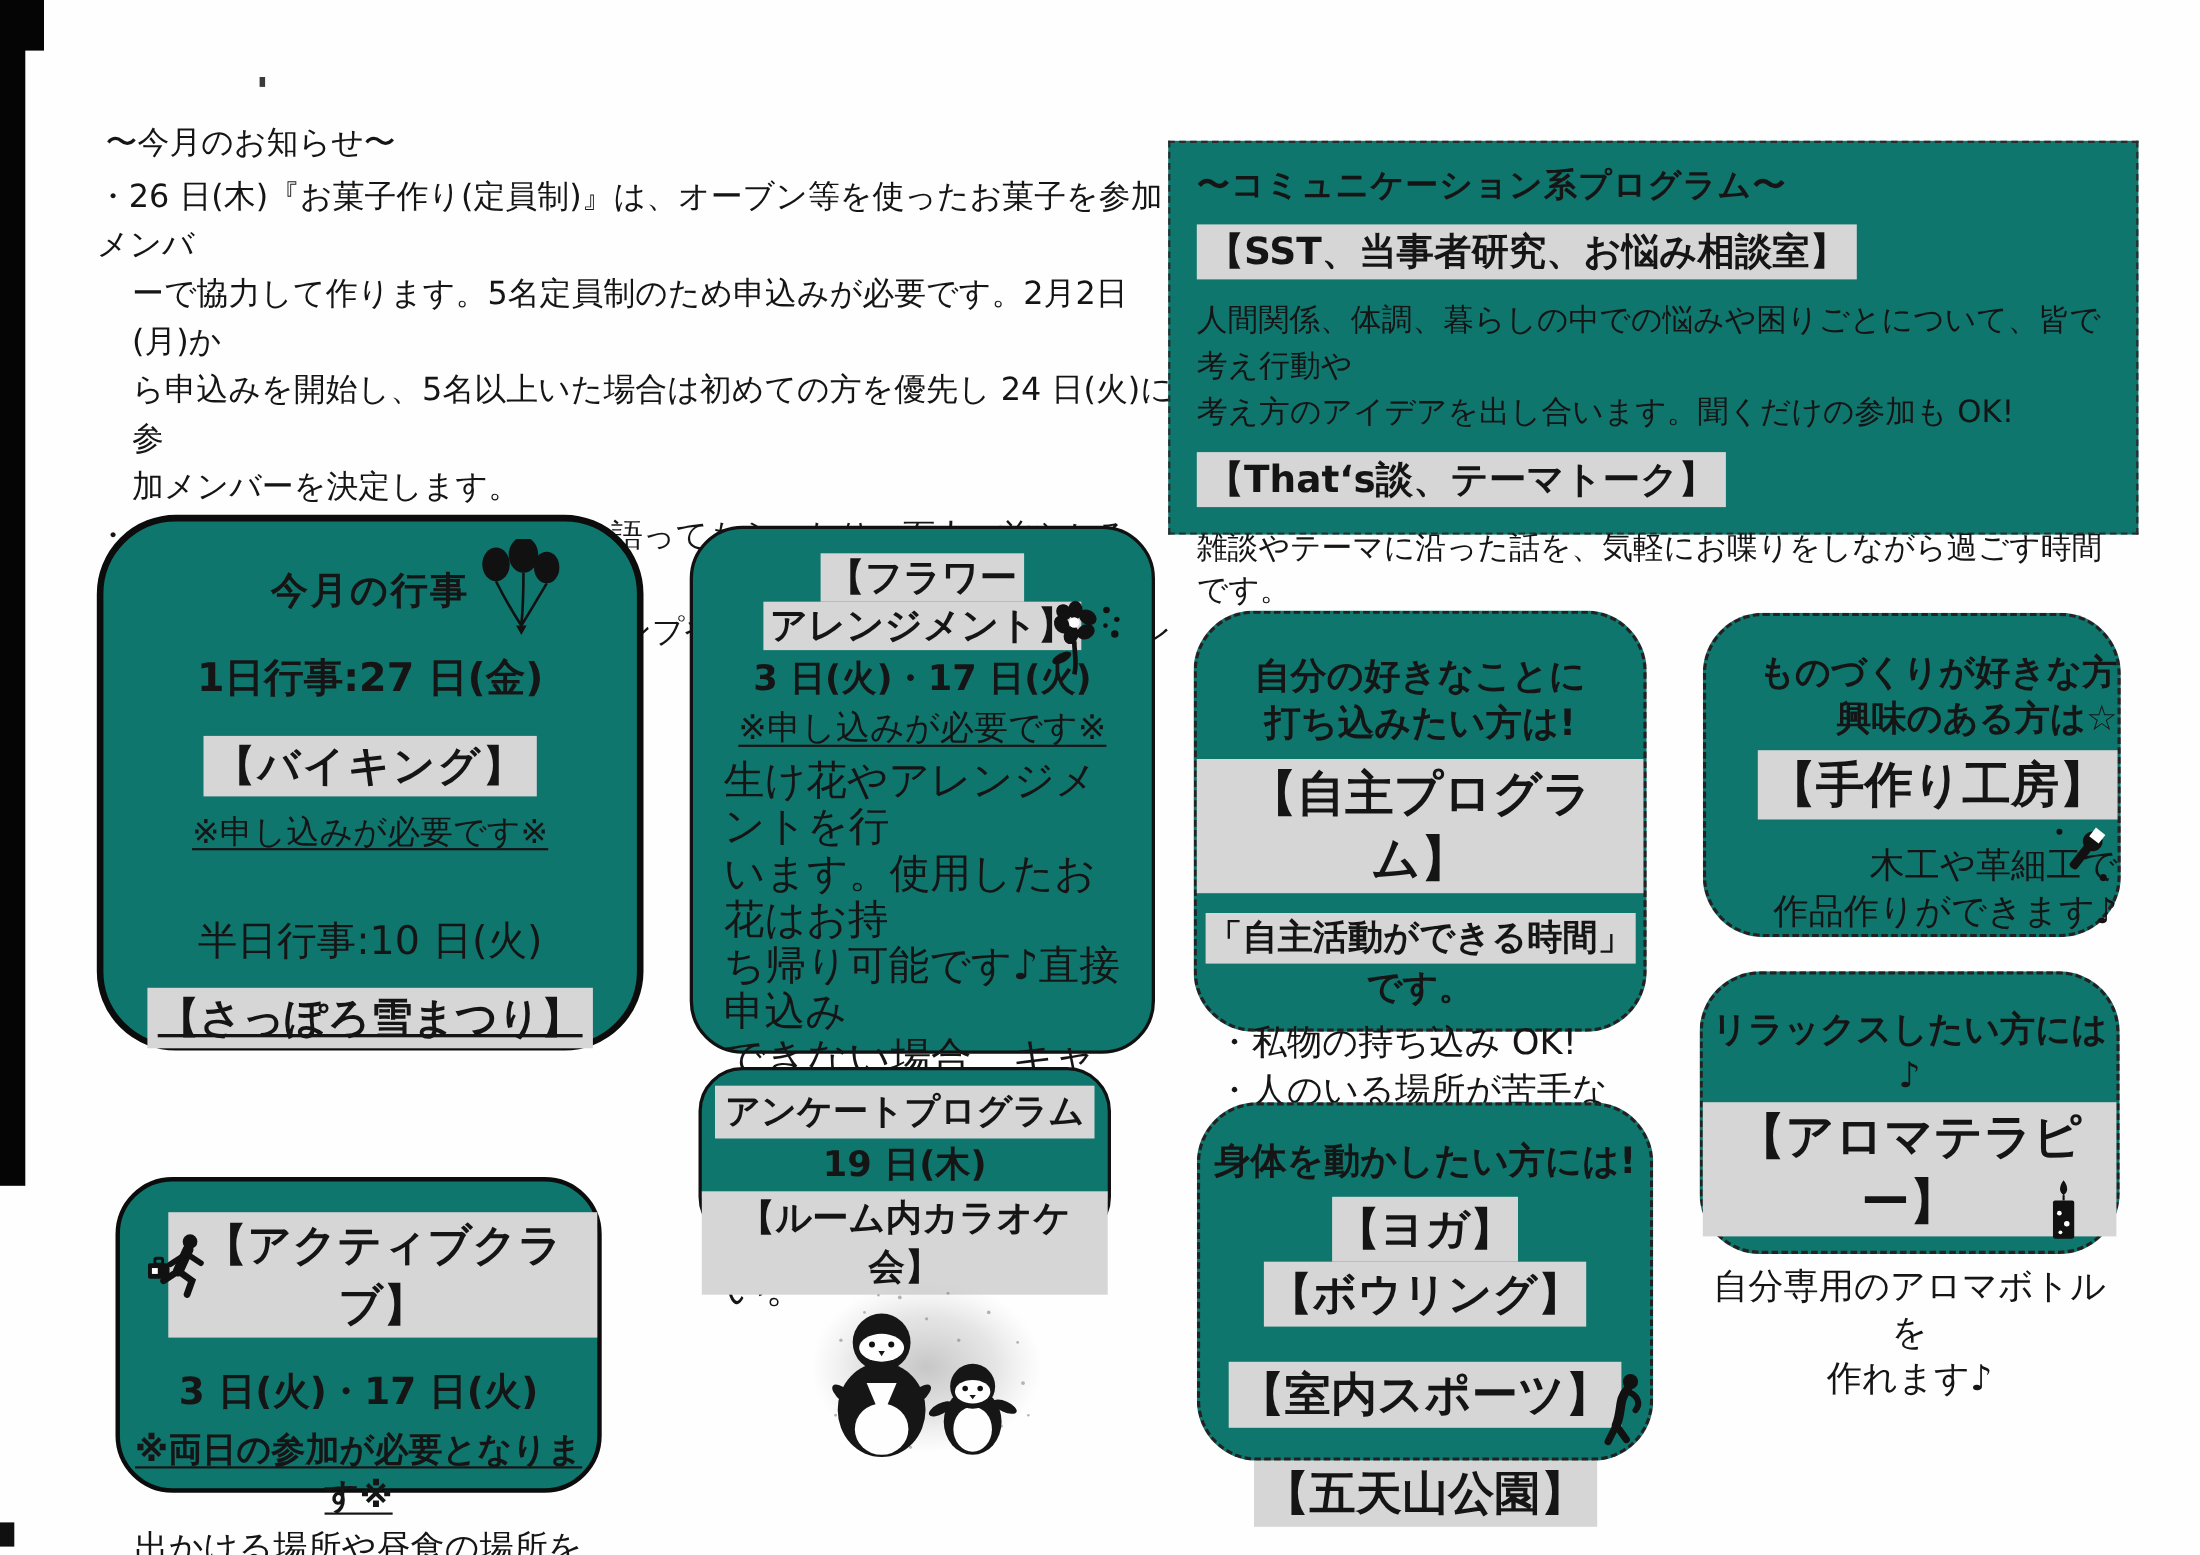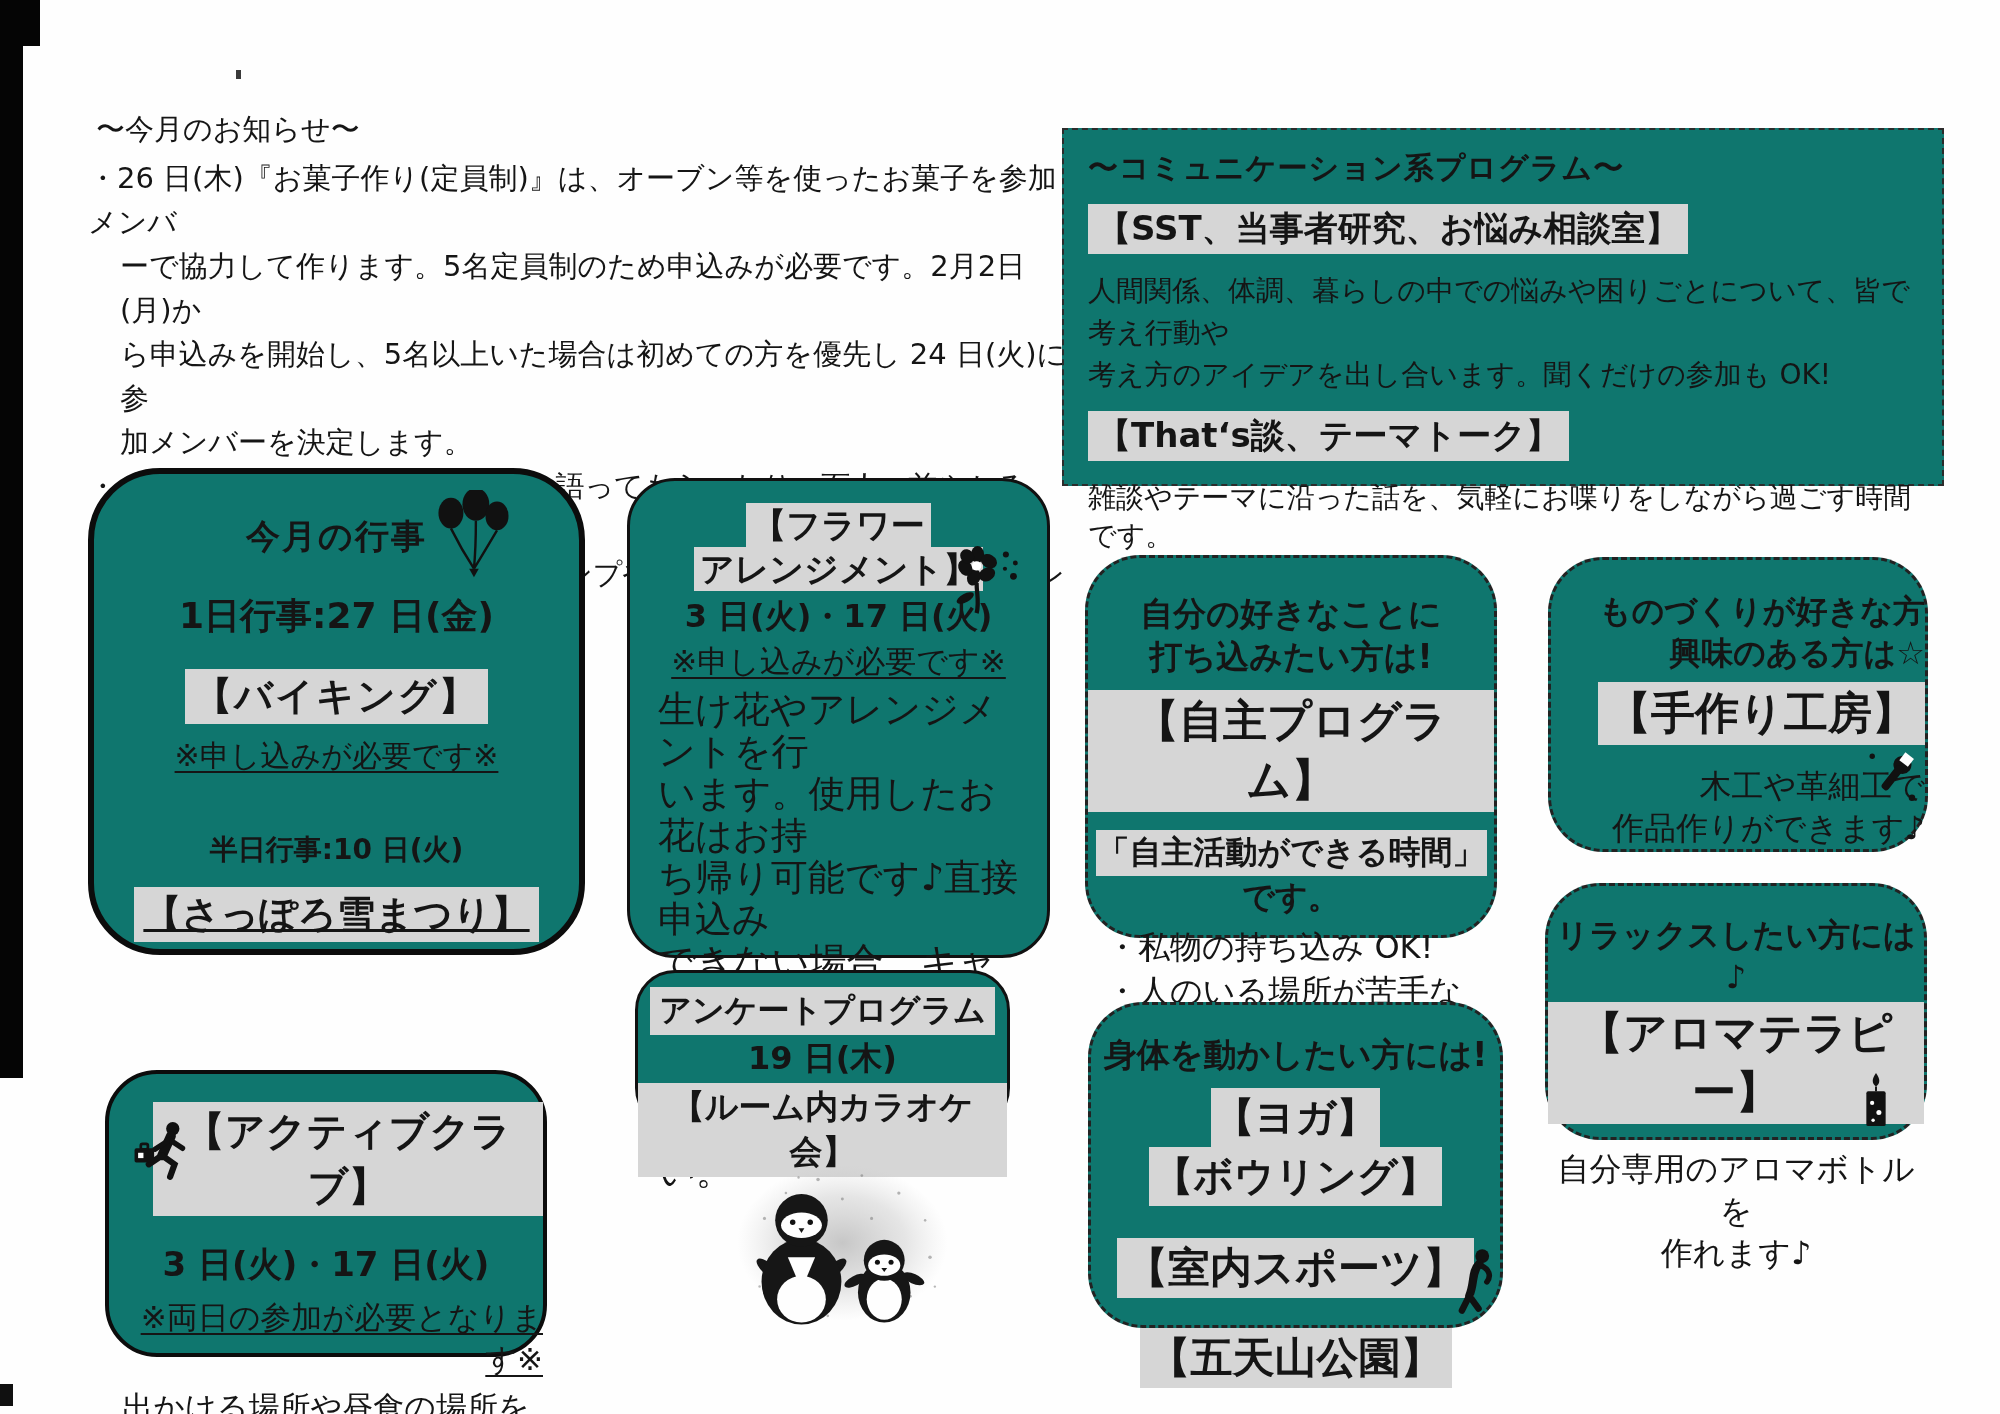--- a/index.html
+++ b/index.html
@@ -32,21 +32,21 @@
   .comm-body{margin-top:16px;font-size:28px;line-height:42px;}
   .comm-body2{margin-top:18px;font-size:28px;}
 
   
   .events{left:88px;top:468px;width:497px;height:487px;border:6px solid #0c0c0c;border-radius:72px;text-align:center;}
   .ev-title{margin-top:40px;font-size:34px;font-weight:bold;letter-spacing:2px;}
   .ev-line1{margin-top:32px;font-size:36px;font-weight:bold;}
   .ev-h1{margin-top:28px;}
   .ev-h1 .hl{font-size:38px;font-weight:bold;letter-spacing:2px;}
   .ev-note{margin-top:12px;font-size:30px;}
-  .ev-line2{margin-top:54px;font-size:28px;font-weight:bold;}
+  .ev-line2{margin-top:54px;font-size:36px;font-weight:normal;}
   .ev-h2{margin-top:18px;}
   .ev-h2 .hl{font-size:38px;font-weight:bold;text-decoration:underline;}
   .balloons{left:340px;top:16px;width:78px;height:96px;}
 
   
   .flower{left:627px;top:478px;width:423px;height:480px;border:3px solid #111;border-radius:48px;text-align:center;padding-top:22px;}
   .fl-h{font-size:34px;font-weight:bold;line-height:44px;}
   .fl-h .hl{padding:0 6px;}
   .fl-date{margin-top:4px;font-size:32px;font-weight:bold;}
   .fl-note{font-size:31px;margin-top:2px;}
@@ -59,21 +59,21 @@
   .sv-t .hl{font-size:32px;font-weight:bold;}
   .sv-d{margin-top:2px;font-size:32px;font-weight:bold;}
   .sv-h{margin-top:2px;}
   .sv-h .hl{font-size:33px;font-weight:bold;}
 
   
   .active{left:105px;top:1070px;width:442px;height:287px;border:4px solid #0c0c0c;border-radius:52px;text-align:center;}
   .ac-h{margin-top:28px;padding-left:44px;}
   .ac-h .hl{font-size:40px;font-weight:bold;}
   .ac-d{margin-top:26px;font-size:34px;font-weight:bold;}
-  .ac-n{margin-top:9px;font-size:31px;font-weight:normal;text-align:right;}
+  .ac-n{margin-top:9px;font-size:31px;font-weight:bold;}
   .ac-body{margin-top:5px;font-size:31px;line-height:42px;}
   .runner{left:22px;top:44px;width:64px;height:66px;}
 
   
   .selfp{left:1085px;top:555px;width:412px;height:383px;border:3px dashed #222;border-radius:55px;text-align:center;padding-top:34px;}
   .sp-i{font-size:33px;font-weight:bold;line-height:43px;}
   .sp-h{margin-top:12px;}
   .sp-h .hl{font-size:44px;font-weight:bold;}
   .sp-body{margin-top:18px;font-size:32px;font-weight:bold;}
   .sp-body .hl{padding:1px 2px;}

